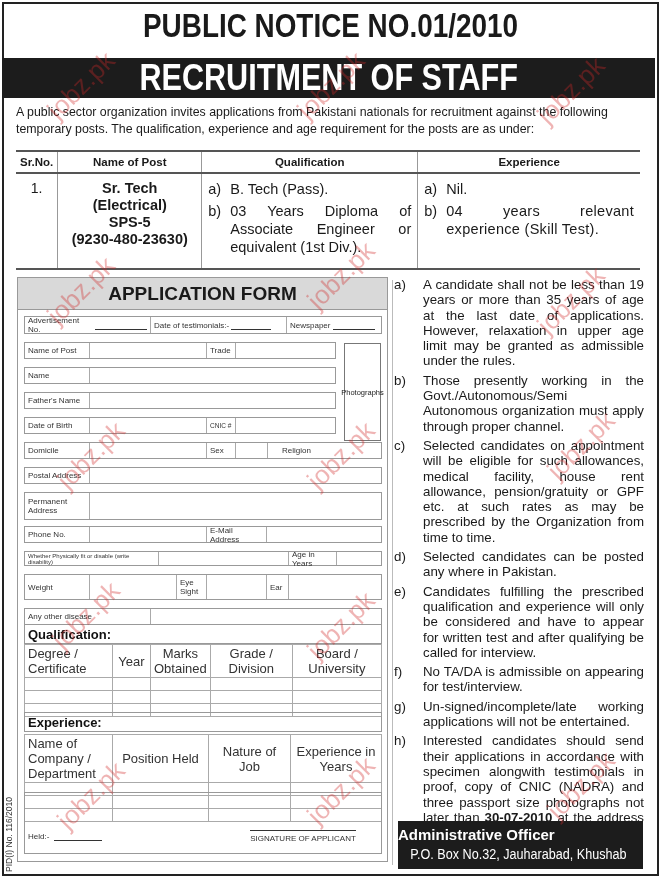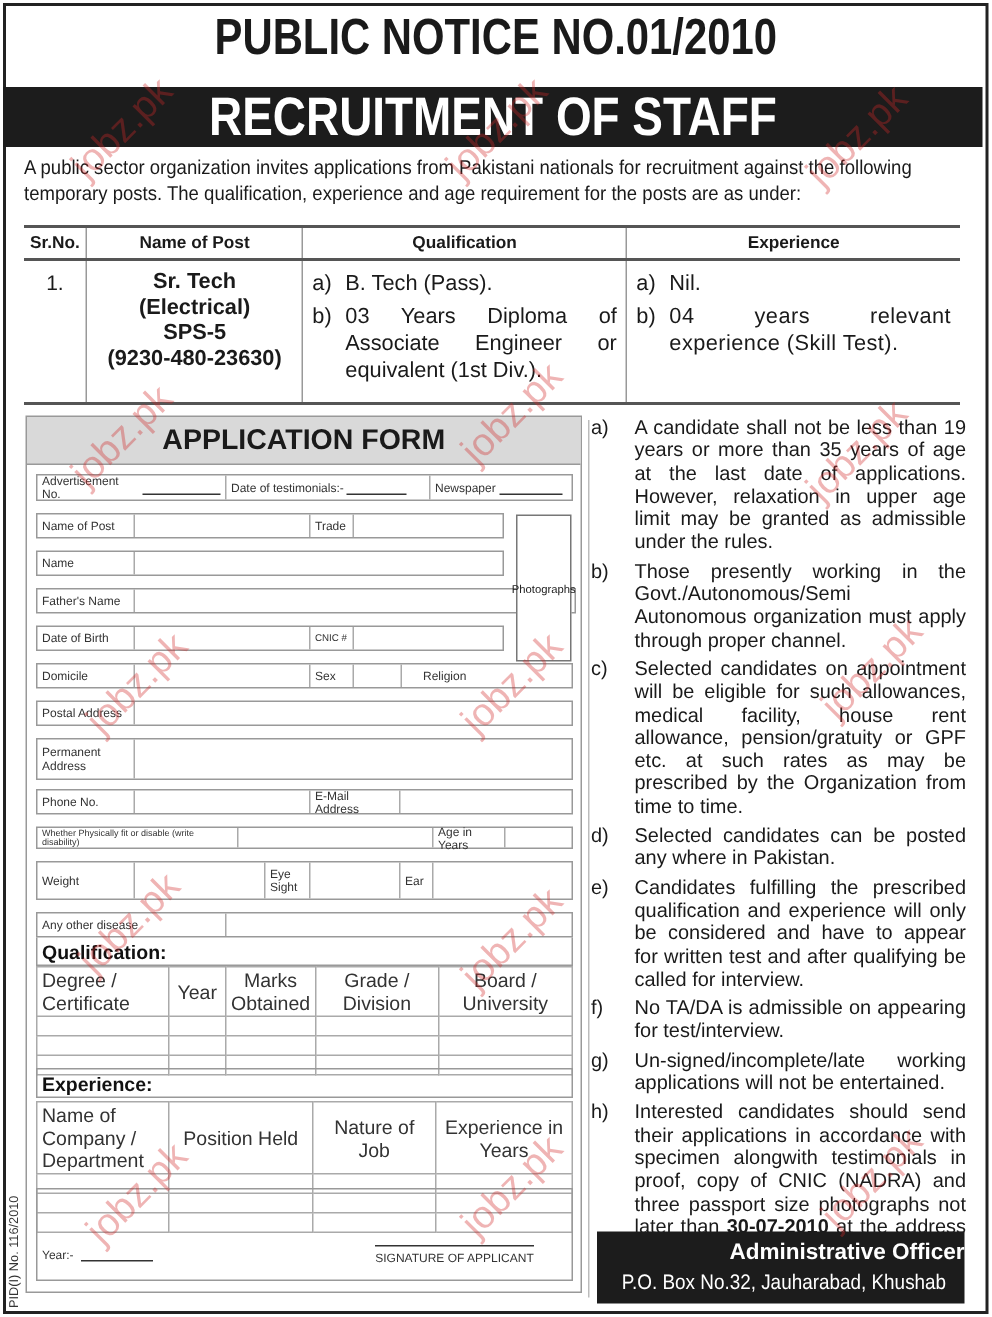--- a/index.html
+++ b/index.html
@@ -29,21 +29,21 @@
   .photo { position: absolute; left: 326px; top: 65px; width: 37px; height: 98px; border: 1.5px solid #777; background:#fff; font-size: 7.5px; display: flex; align-items: center; justify-content: center; }
   .sec-title { font-size: 13px; font-weight: bold; color: #111; }
   .grid { position: absolute; left: 6px; width: 358px; border: 1px solid #999; font-size: 13px; color: #333; border-collapse: collapse; }
   .grid td { border: 1px solid #aaa; height: 13px; padding: 1px 3px; text-align: center; }
   .blank { display: inline-block; border-bottom: 1px solid #333; height: 9px; }
 
   .notes { position: absolute; left: 394px; top: 277px; width: 250px; font-size: 13.3px; line-height: 15.3px; }
   .notes .it { display: flex; margin-bottom: 4px; }
   .notes .k { width: 29px; flex: none; }
   .notes .v { flex: 1; text-align: justify; }
-  .addr { position: absolute; left: 398px; top: 821px; width: 245px; height: 48px; background: #1c1c1c; color: #fff; text-align: right; }
+  .addr { position: absolute; left: 398px; top: 821px; width: 245px; height: 48px; background: #1c1c1c; color: #fff; text-align: left; }
   .addr .n { font-weight: bold; font-size: 15px; line-height: 20px; padding-top: 4px; }
   .addr .a { font-size: 14px; line-height: 18px; transform: scaleX(0.9); }
   .pid { position: absolute; left: 4px; top: 872px; transform: rotate(-90deg); transform-origin: left top; font-size: 8.5px; color: #333; white-space: nowrap; }
   .wm { position: absolute; color: rgba(210,40,40,0.35); font-size: 26px; transform: rotate(-45deg); pointer-events: none; font-family: "Liberation Sans", sans-serif; }
   .vline { position: absolute; left: 392px; top: 280px; width: 1px; height: 585px; background: #bbb; }
 </style>
 </head>
 <body>
 
 <div class="frame"></div>
@@ -105,21 +105,21 @@
   <div class="fr" style="top:64px;height:17px;width:312px">
     <div class="c" style="width:65px">Name of Post</div>
     <div class="c" style="width:117px"></div>
     <div class="c" style="width:29px">Trade</div>
     <div class="c" style="flex:1"></div>
   </div>
   <div class="fr" style="top:89px;height:17px;width:312px">
     <div class="c" style="width:65px">Name</div>
     <div class="c" style="flex:1"></div>
   </div>
-  <div class="fr" style="top:114px;height:17px;width:360px">
+  <div class="fr" style="top:114px;height:17px;width:312px">
     <div class="c" style="width:65px">Father's Name</div>
     <div class="c" style="flex:1"></div>
   </div>
   <div class="fr" style="top:139px;height:17px;width:312px">
     <div class="c" style="width:65px">Date of Birth</div>
     <div class="c" style="width:117px"></div>
     <div class="c" style="width:29px;font-size:6.5px">CNIC #</div>
     <div class="c" style="flex:1"></div>
   </div>
   <div class="photo">Photographs</div>
@@ -225,21 +225,21 @@
     <tr>
           <td></td>
           <td></td>
           <td></td>
           <td></td>
         </tr>
   </tbody>
     </table>
 
   <div class="fr" style="top:514px;height:62px;align-items:flex-end">
-    <div class="c" style="width:200px;border-right:none;padding-bottom:12px"><span>Year:-</span>&nbsp;&nbsp;<span class="blank" style="width:48px"></span></div>
+    <div class="c" style="width:200px;border-right:none;padding-bottom:12px"><span>Held:-</span>&nbsp;&nbsp;<span class="blank" style="width:48px"></span></div>
     <div class="c" style="flex:1;border-right:none;padding-bottom:10px;justify-content:center">
         <span style="border-top:1px solid #333;padding-top:3px">SIGNATURE OF APPLICANT</span>
       </div>
   </div>
 </div>
 
 <div class="vline"></div>
 
 <div class="notes">
   <div class="it">

